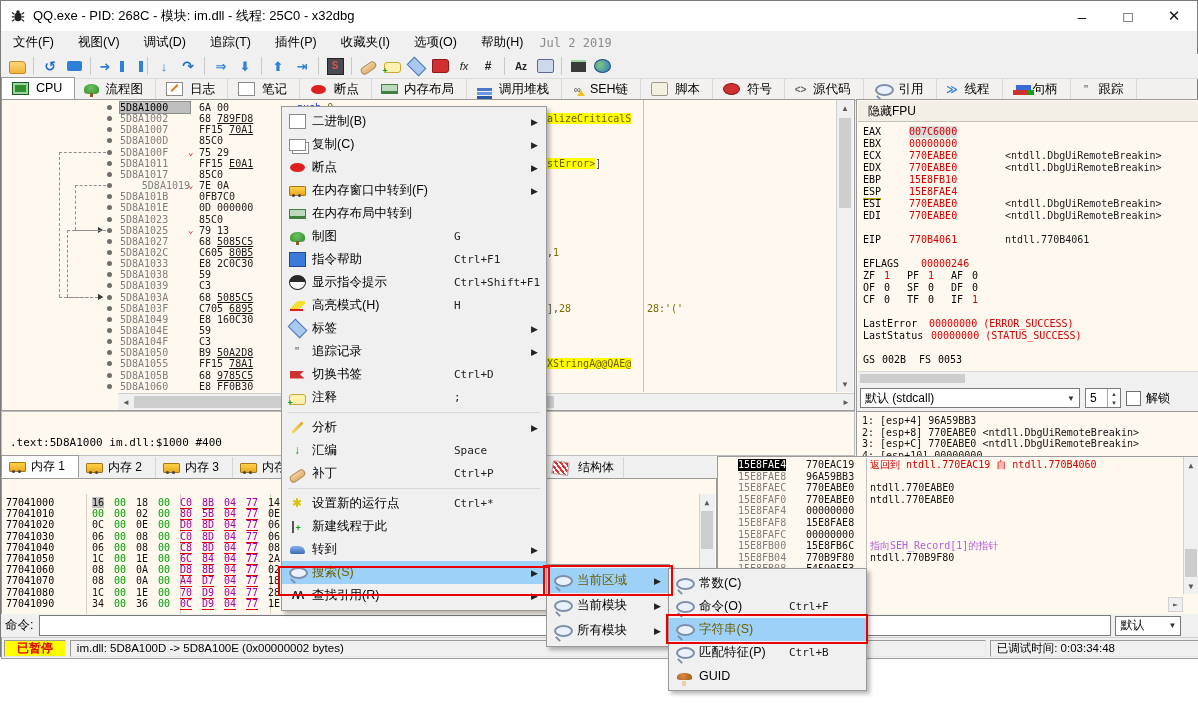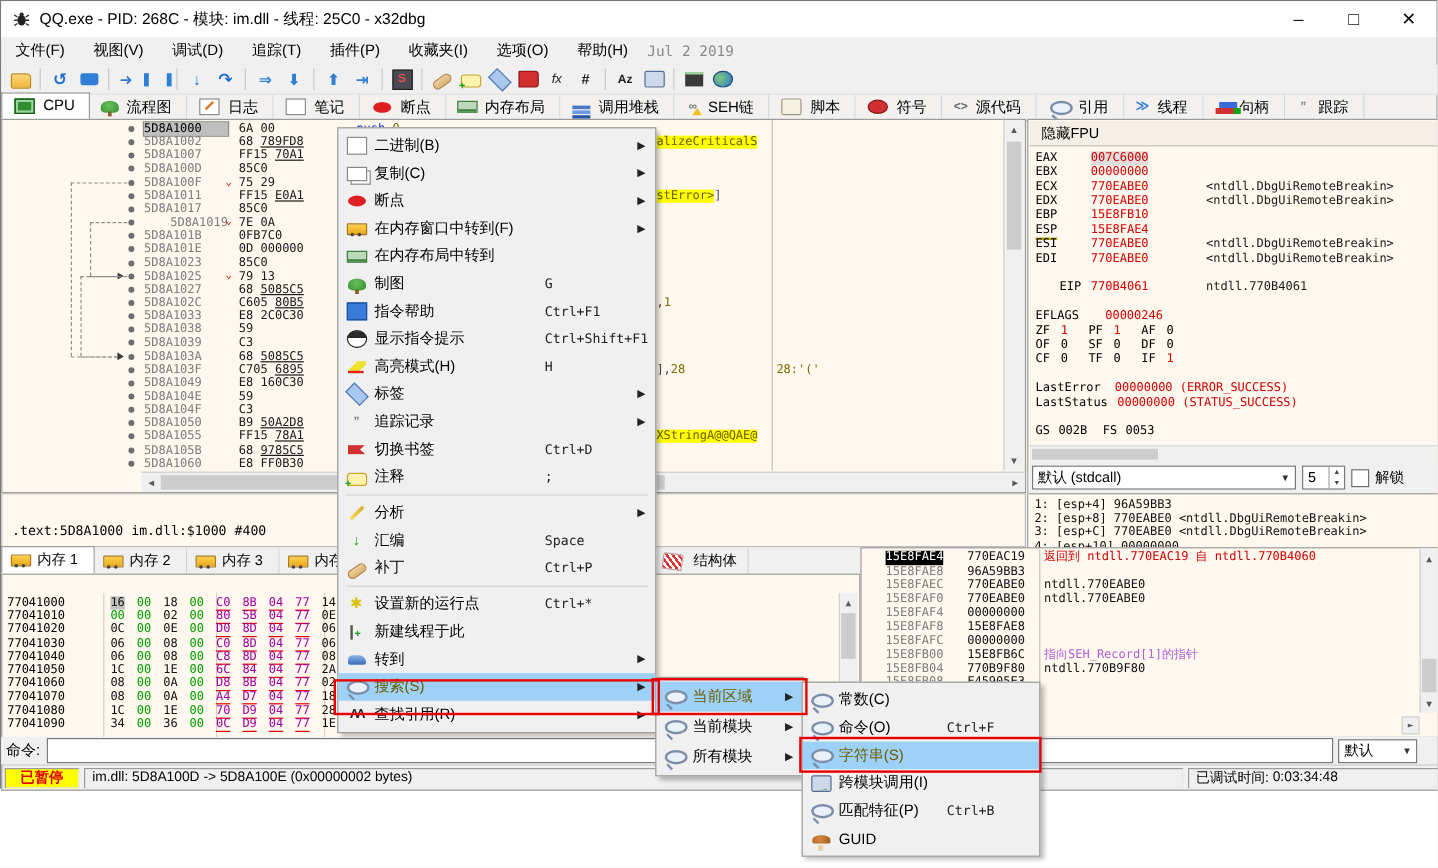--- a/index.html
+++ b/index.html
@@ -599,21 +599,21 @@
           <span class="rseg rv" style="left: 52px;">770EABE0</span>
           <span class="rseg rnote" style="left: 148px;">&lt;ntdll.DbgUiRemoteBreakin&gt;</span>
         </div>
         <div class="rline" style="top: 110px;">
           <span class="rseg rn" style="left: 6px;">EDI</span>
           <span class="rseg rv" style="left: 52px;">770EABE0</span>
           <span class="rseg rnote" style="left: 148px;">&lt;ntdll.DbgUiRemoteBreakin&gt;</span>
         </div>
         <div class="rline" style="top: 122px;"></div>
         <div class="rline" style="top: 134px;">
-          <span class="rseg rn" style="left: 6px; margin-left: 20px;">EIP</span>
+          <span class="rseg rn" style="left: 6px;">EIP</span>
           <span class="rseg rv" style="left: 52px;">770B4061</span>
           <span class="rseg rnote" style="left: 148px;">ntdll.770B4061</span>
         </div>
         <div class="rline" style="top: 146px;"></div>
         <div class="rline" style="top: 158px;">
           <span class="rseg rn" style="left: 6px;">EFLAGS</span>
           <span class="rseg rv" style="left: 64px;">00000246</span>
         </div>
         <div class="rline" style="top: 170px;">
           <span class="rseg rn" style="left: 6px;">ZF</span>
@@ -967,26 +967,20 @@
       <span class="key">Ctrl+F</span>
     </div>
     <div class="mi hl">
       <span class="ico">
         <span class="ic mag"></span>
       </span>
       <span class="lbl">字符串(S)</span>
     </div>
     <div class="mi">
       <span class="ico">
-        <span class="ic ic-xcall"></span>
-      </span>
-      <span class="lbl">跨模块调用(I)</span>
-    </div>
-    <div class="mi">
-      <span class="ico">
         <span class="ic mag"></span>
       </span>
       <span class="lbl">匹配特征(P)</span>
       <span class="key">Ctrl+B</span>
     </div>
     <div class="mi">
       <span class="ico">
         <span class="ic ic-guid"></span>
       </span>
       <span class="lbl">GUID</span>

